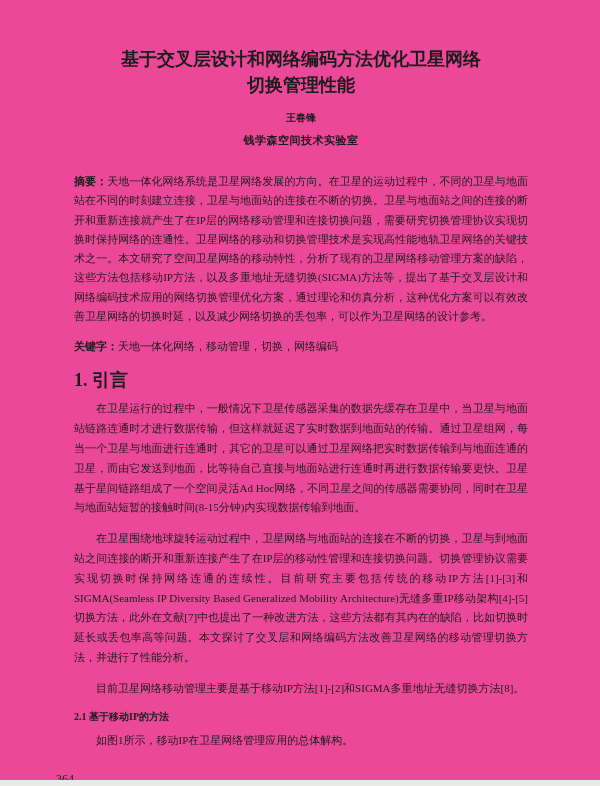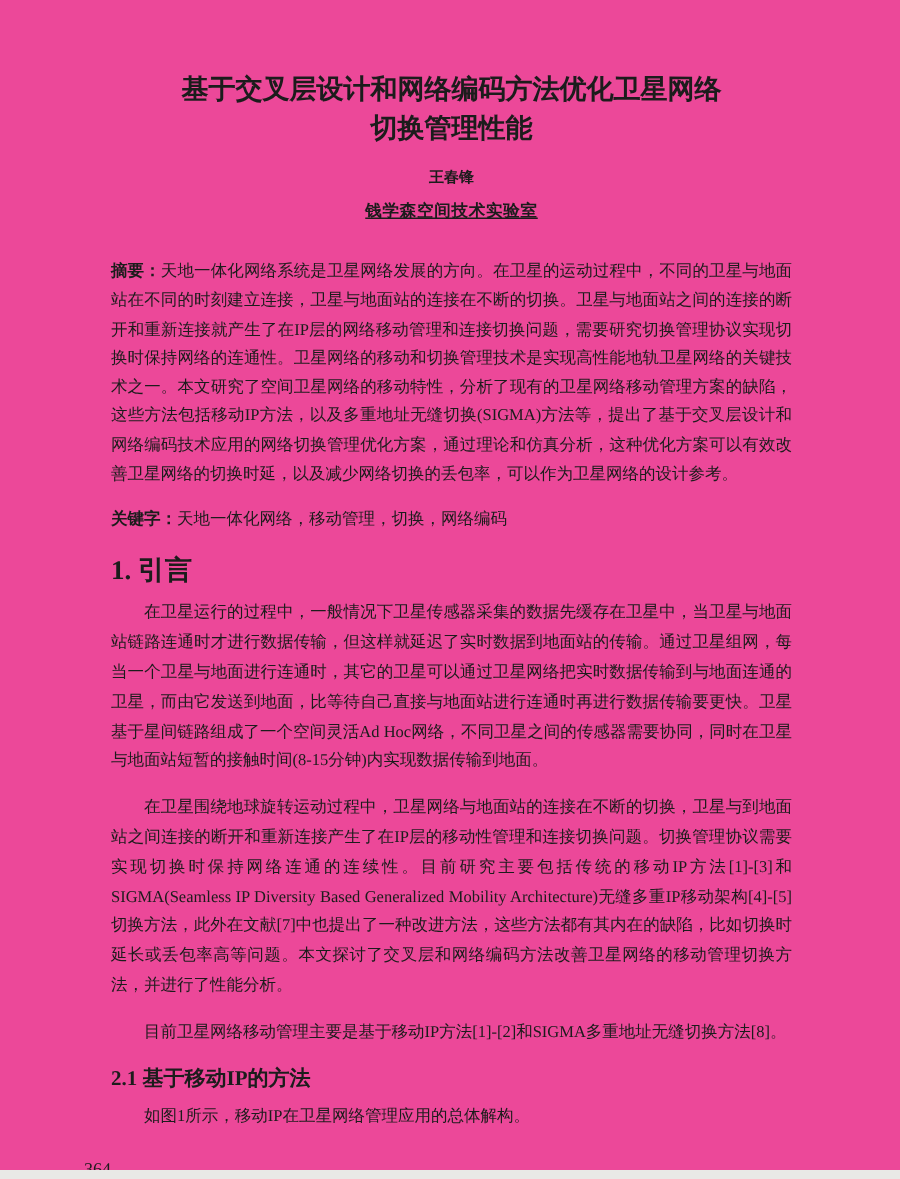--- a/index.html
+++ b/index.html
@@ -37,21 +37,20 @@
     font-weight: bold;
     text-align: center;
     margin-top: 13px;
   }
   .affiliation {
     font-size: 11px;
     font-weight: bold;
     text-align: center;
     margin-top: 8px;
     letter-spacing: 0.5px;
-    text-decoration: underline;
   }
   .abstract {
     font-size: 11px;
     line-height: 1.75;
     text-align: justify;
     margin-top: 24px;
   }
   .abstract .lbl, .keywords .lbl {
     font-weight: bold;
   }
@@ -67,21 +66,21 @@
     margin-top: 12px;
   }
   .para {
     font-size: 11px;
     line-height: 1.8;
     text-align: justify;
     text-indent: 2em;
     margin-top: 7px;
   }
   .subsection-heading {
-    font-size: 14px;
+    font-size: 10px;
     font-weight: bold;
     margin-top: 9px;
   }
   .page-number {
     position: absolute;
     left: 56px;
     bottom: -7px;
     font-size: 12px;
   }
 </style>

